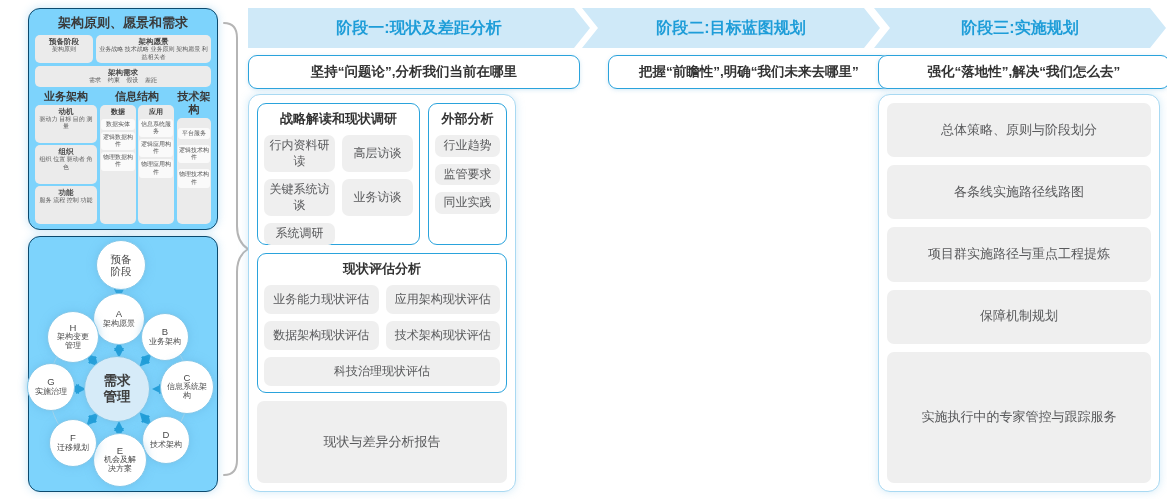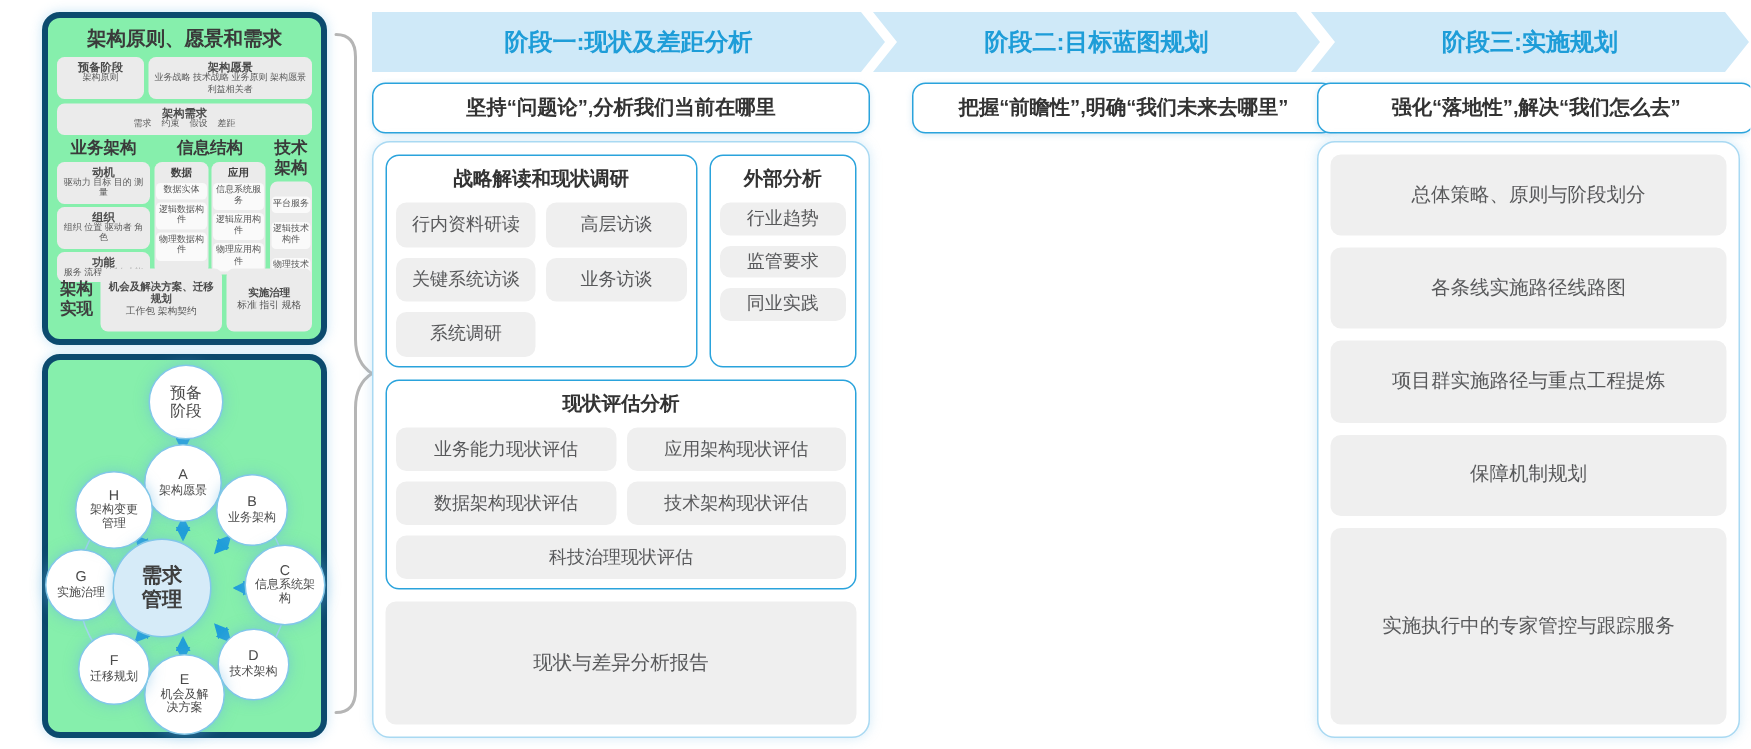--- a/index.html
+++ b/index.html
@@ -1,18 +1,18 @@
 <!DOCTYPE html>
 <html><head>
 <meta charset="utf-8">
 <style>
   html,body{margin:0;padding:0;background:#fff;}
   .stage{position:relative;width:1167px;height:499px;background:#fff;overflow:hidden;
          font-family:"Liberation Sans","DejaVu Sans",sans-serif;color:#3f3f3f;}
-  .panel{position:absolute;background:#86efac;border:4px solid #0c4a6e;border-radius:12px;
+  .panel{position:absolute;background:#7dd3fc;border:1px solid #0c4a6e;border-radius:12px;
          box-shadow:0 0 8px rgba(130,195,232,.45);box-sizing:border-box;}
   
   .ltp{left:28px;top:8px;width:190px;height:222px;padding:5px 6px;display:flex;flex-direction:column;gap:3px;}
   .ltp-title{font-size:13px;font-weight:bold;text-align:center;color:#3a3a3a;}
   .gbox{background:#ebebeb;border-radius:5px;padding:2px 2px;text-align:center;color:#4a4a4a;}
   .gbox .t{font-weight:bold;font-size:7.5px;line-height:1.2;}
   .gbox .s{font-size:6px;line-height:1.25;color:#5a5a5a;}
   .row1{display:flex;gap:3px;}
   .row3{display:flex;gap:3px;flex:1;min-height:0;}
   .colh{font-weight:bold;font-size:11px;text-align:center;color:#3a3a3a;line-height:1.2;}
@@ -113,31 +113,20 @@
       </div>
       <div class="bcol" style="flex:1">
         <div class="colh">技术架构</div>
         <div class="gcol">
           <div class="wbox" style="margin-top:8px">平台服务</div>
           <div class="wbox" style="margin-top:6px">逻辑技术构件</div>
           <div class="wbox" style="margin-top:6px">物理技术构件</div>
         </div>
       </div>
     </div>
-    <div class="row4">
-      <div class="r4lbl">架构实现</div>
-      <div class="gbox" style="flex:1.45;display:flex;flex-direction:column;justify-content:center">
-        <div class="t" style="font-size:7px">机会及解决方案、迁移规划</div>
-        <div class="s" style="font-size:6.5px">工作包  架构契约</div>
-      </div>
-      <div class="gbox" style="flex:1;display:flex;flex-direction:column;justify-content:center">
-        <div class="t" style="font-size:7px">实施治理</div>
-        <div class="s" style="font-size:6.5px">标准 指引 规格</div>
-      </div>
-    </div>
   </div>
 
   <div class="panel lbp">
     <svg class="adm-svg" width="190" height="256" viewBox="0 0 190 256">
       <defs>
         <marker id="ar" viewBox="0 0 10 10" refX="8" refY="5" markerWidth="5" markerHeight="5" orient="auto-start-reverse">
           <path d="M0,0L10,5L0,10z" fill="#1f9ed9"></path>
         </marker>
       </defs>
       <circle cx="90" cy="152" r="70" fill="none" stroke="#a8d8ef" stroke-width="1"></circle>
@@ -179,21 +168,21 @@
       <span class="nm">迁移规划</span>
     </div>
     <div class="adm-node" style="left:22px;top:150px;width:46px;height:46px">
       <span class="lt">G</span>
       <span class="nm">实施治理</span>
     </div>
     <div class="adm-node" style="left:44px;top:100px;width:50px;height:50px">
       <span class="lt">H</span>
       <span class="nm" style="width:32px">架构变更管理</span>
     </div>
-    <div class="adm-node adm-center" style="left:76px;top:152px;width:64px;height:64px">
+    <div class="adm-node adm-center" style="left:88px;top:152px;width:64px;height:64px">
       <span style="width:32px">需求管理</span>
     </div>
   </div>
 
   <svg class="brace" width="32" height="458" viewBox="0 0 32 458">
     <path d="M 4 3 Q 17 3 17 18 L 17 206 Q 17 222 28 229 Q 17 236 17 252 L 17 440 Q 17 455 4 455" stroke="#b5b5b5" stroke-width="2" fill="none" stroke-linecap="round"></path>
   </svg>
 
   <div class="banner first" style="left:248px;width:342px">
     <span>阶段一:现状及差距分析</span>
@@ -202,21 +191,21 @@
     <span>阶段二:目标蓝图规划</span>
   </div>
   <div class="banner next" style="left:874px;width:292px">
     <span>阶段三:实施规划</span>
   </div>
 
   <div class="subbox" style="left:248px;width:332px">坚持“问题论”,分析我们当前在哪里</div>
   <div class="subbox" style="left:608px;width:282px">把握“前瞻性”,明确“我们未来去哪里”</div>
   <div class="subbox" style="left:878px;width:292px">强化“落地性”,解决“我们怎么去”</div>
 
-  <div class="col" style="left:248px;width:332px">
+  <div class="col" style="left:248px;width:268px">
     <div style="display:flex;gap:8px;height:142px">
       <div class="bluebox" style="flex:2.3">
         <div class="btitle">战略解读和现状调研</div>
         <div class="grid2">
           <div class="item">行内资料研读</div>
           <div class="item">高层访谈</div>
           <div class="item">关键系统访谈</div>
           <div class="item">业务访谈</div>
           <div class="item">系统调研</div>
         </div>

